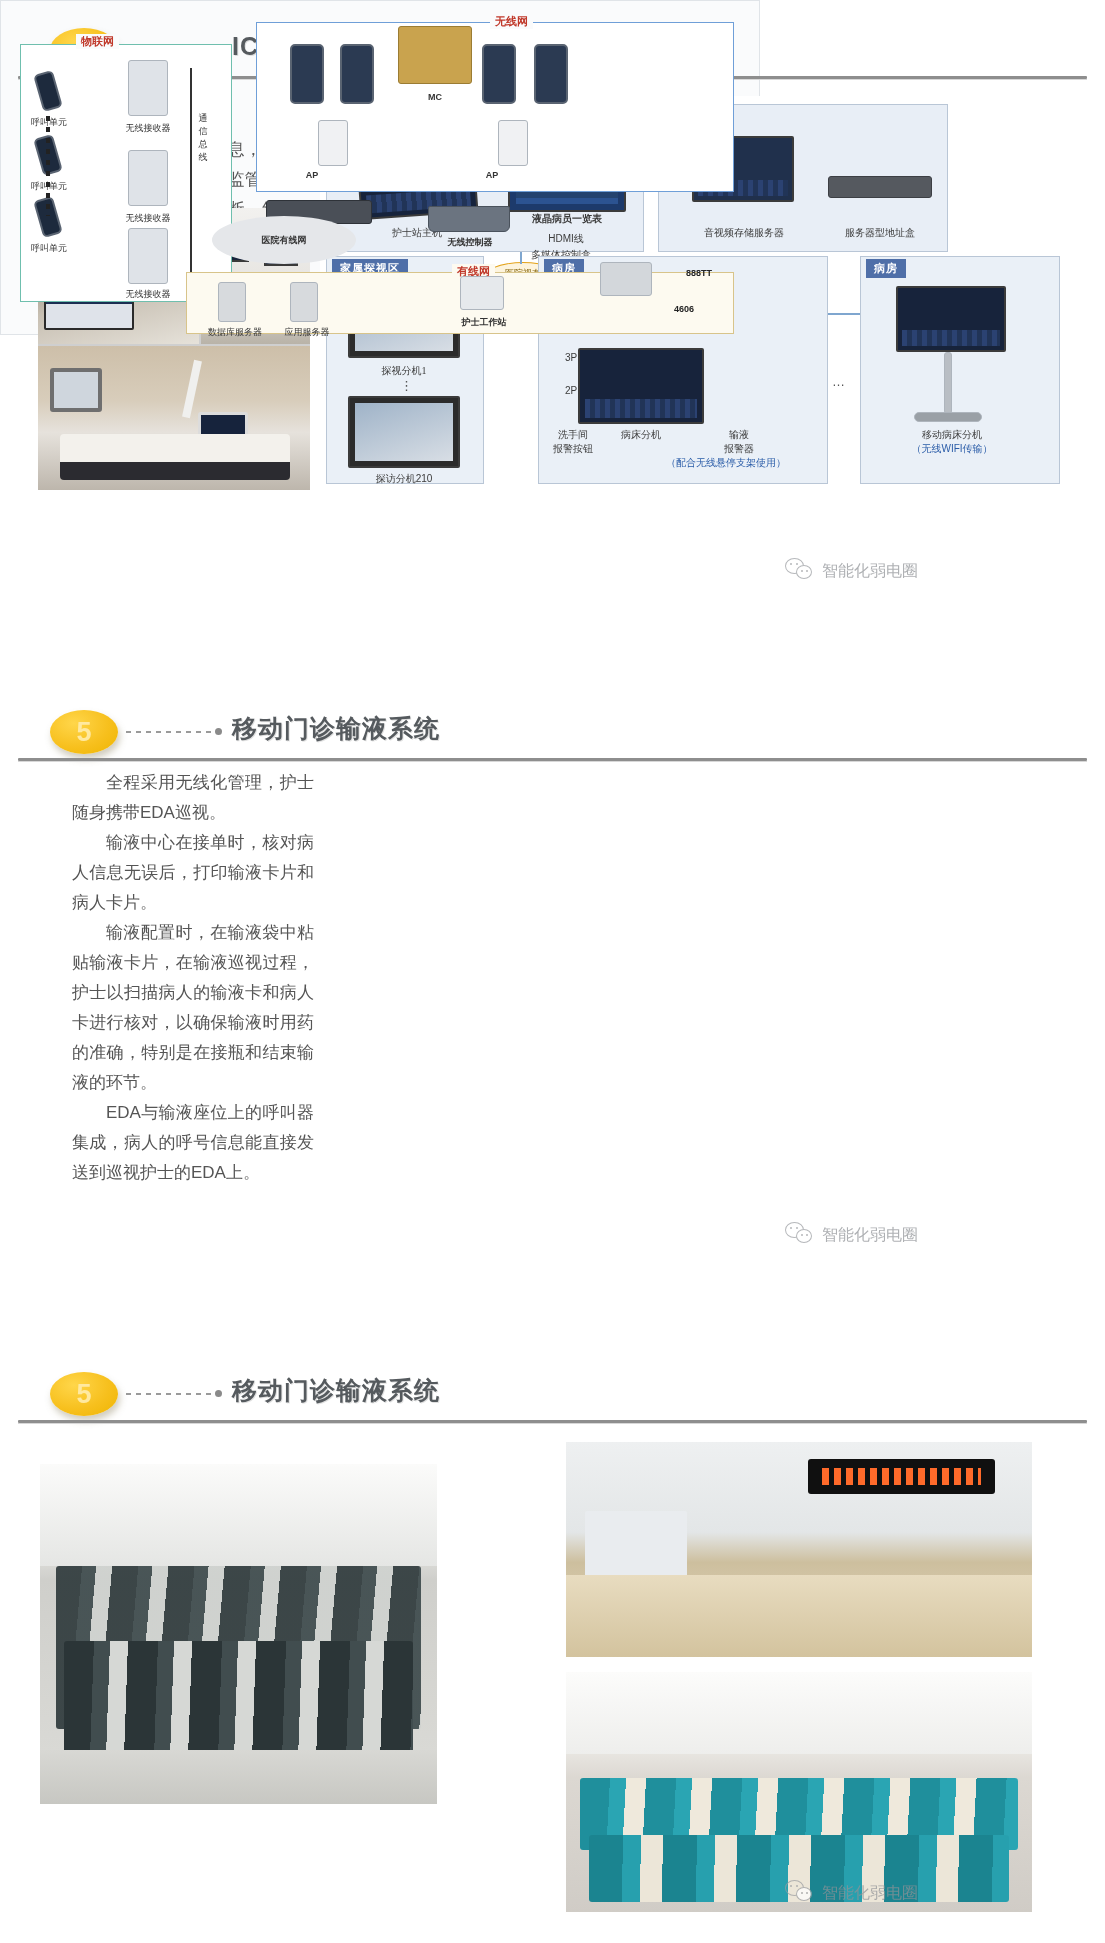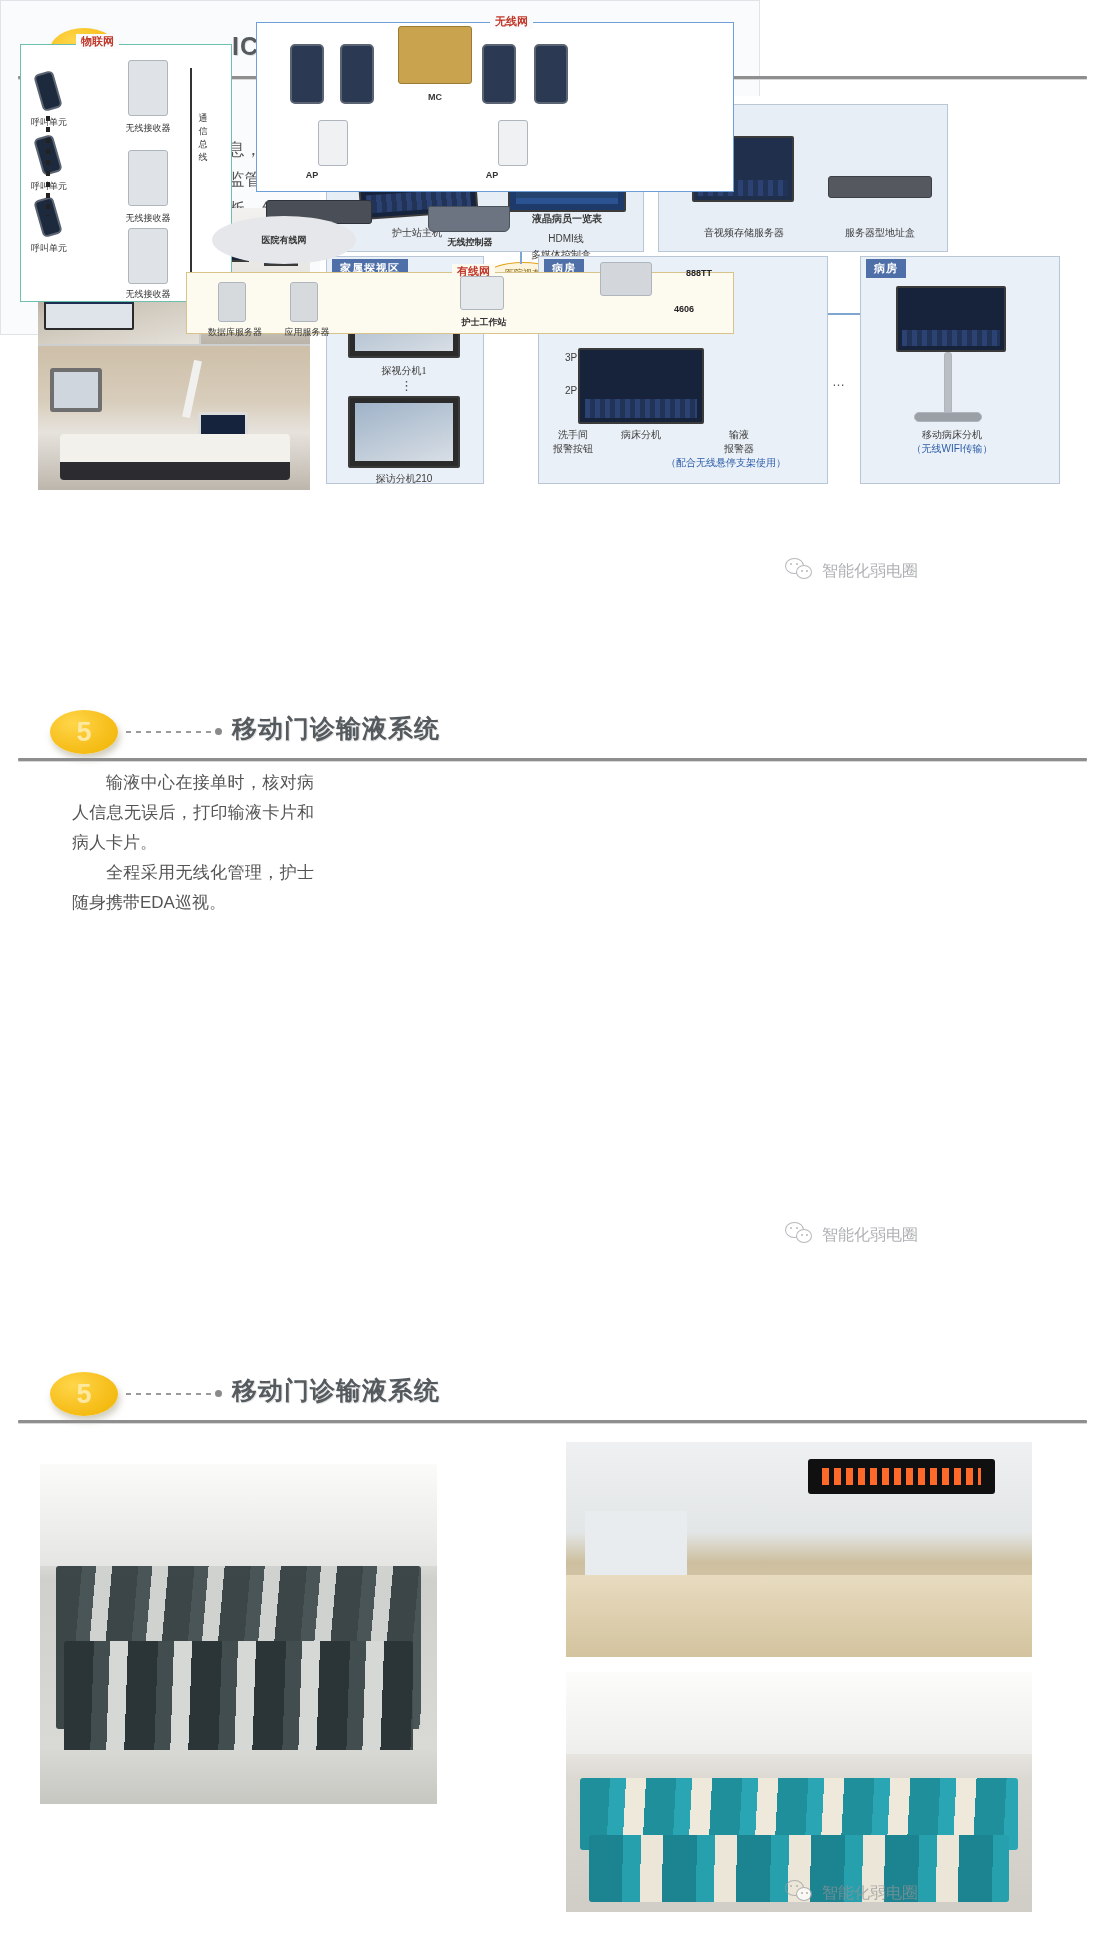--- a/index.html
+++ b/index.html
@@ -254,22 +254,24 @@
 <div class="section-head" style="top:700px;">
   <div class="badge">5</div>
   <div class="dots"></div>
   <div class="dot-end"></div>
   <div class="section-title">移动门诊输液系统</div>
   <div class="hr-line"></div>
 </div>
 
 <div class="para-block" style="left:72px; top:768px; width:242px;">
   <div class="ptext">
+    <p>全程采用无线化管理，护士随身携带EDA巡视。</p>
     <p>输液中心在接单时，核对病人信息无误后，打印输液卡片和病人卡片。</p>
-    <p>全程采用无线化管理，护士随身携带EDA巡视。</p>
+    <p>输液配置时，在输液袋中粘贴输液卡片，在输液巡视过程，护士以扫描病人的输液卡和病人卡进行核对，以确保输液时用药的准确，特别是在接瓶和结束输液的环节。</p>
+    <p>EDA与输液座位上的呼叫器集成，病人的呼号信息能直接发送到巡视护士的EDA上。</p>
   </div>
 </div>
 
 <div class="inf-diagram">
 
   <div class="inf-box" style="left:20px; top:44px; width:212px; height:258px;"></div>
   <div class="inf-label" style="left:76px; top:34px; background:#fafbfc; padding:0 5px;">物联网</div>
 
   <div class="inf-phone" style="left:38px; top:72px; width:20px; height:38px; transform:rotate(-16deg);"></div>
   <div class="inf-cap" style="left:20px; top:116px; width:58px;">呼叫单元</div>

